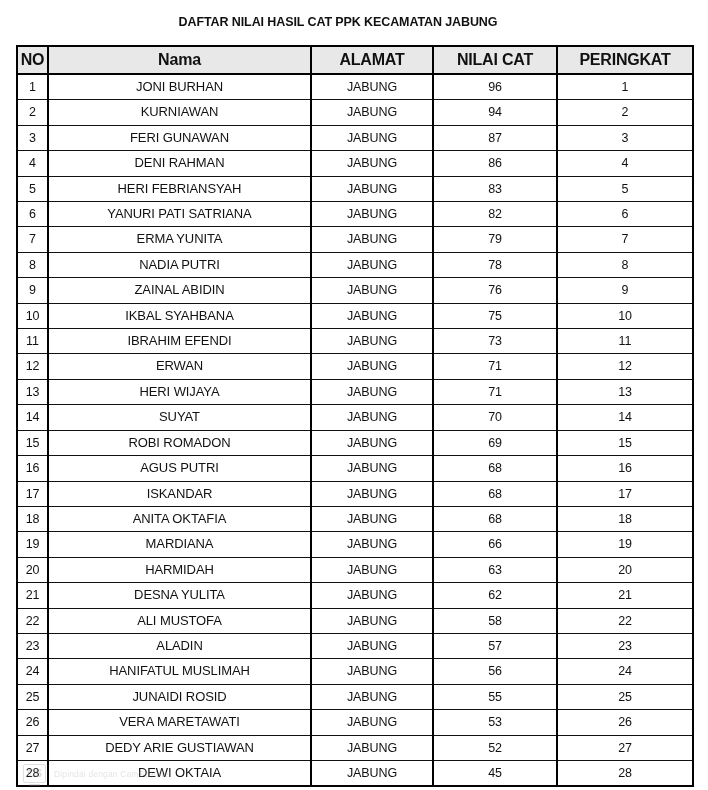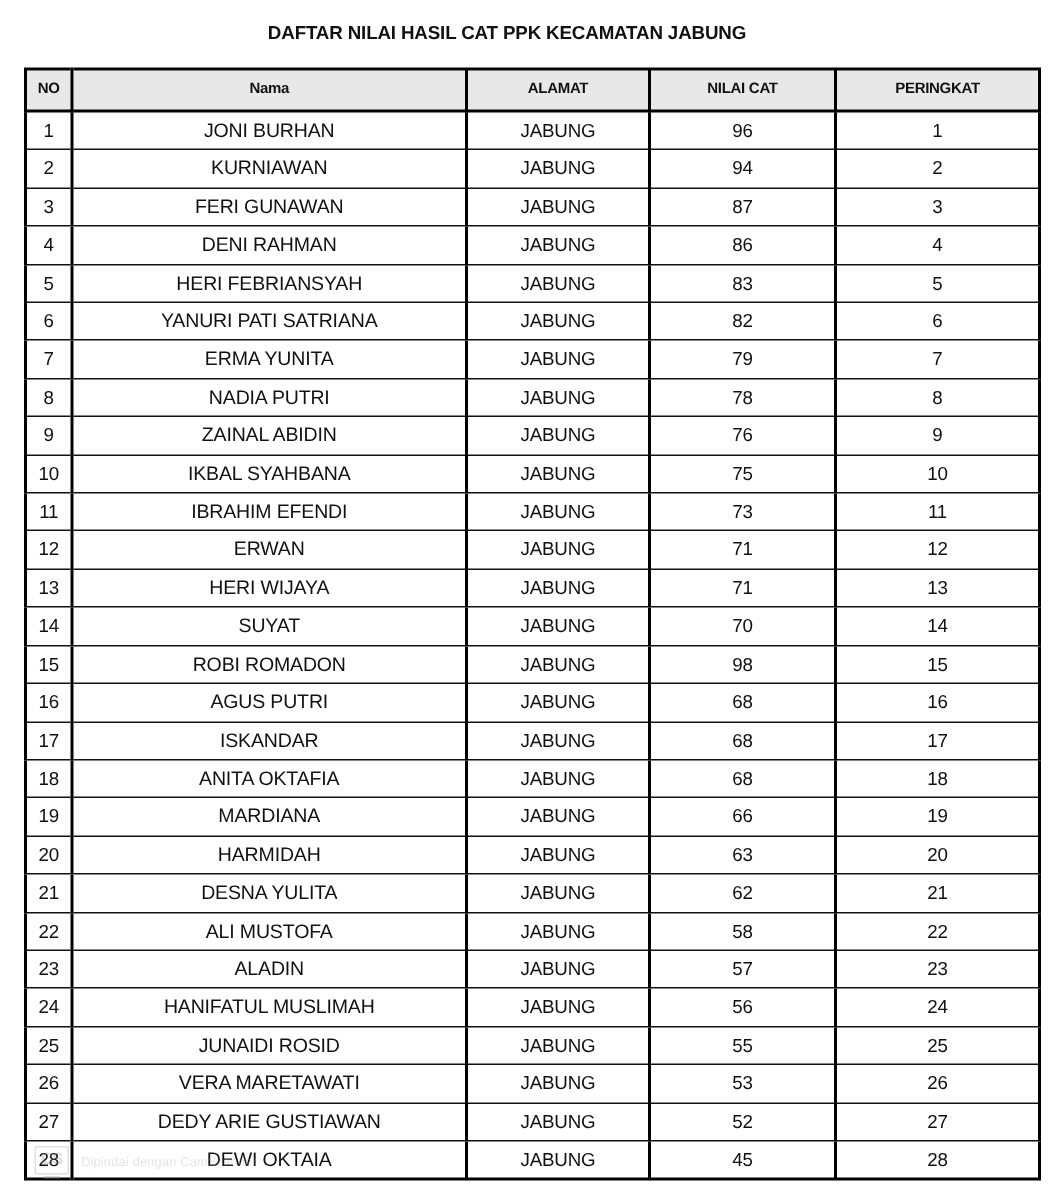--- a/index.html
+++ b/index.html
@@ -67,21 +67,21 @@
     border-bottom: 1.6px solid #111111;
     text-align: center;
     vertical-align: middle;
     padding: 0;
     overflow: hidden;
     white-space: nowrap;
   }
 
   table.grid thead th {
     background: #e8e8e8;
-    font-size: 10px;
+    font-size: 16px;
     font-weight: bold;
     height: 26px;
     line-height: 26px;
     border-bottom: 2.4px solid #000000;
     border-top: none;
     letter-spacing: -0.2px;
   }
 
   table.grid tbody td {
     background: #ffffff;
@@ -278,21 +278,21 @@
             <td class="cell-no">14</td>
             <td class="cell-nama">SUYAT</td>
             <td class="cell-alamat">JABUNG</td>
             <td class="cell-nilai">70</td>
             <td class="cell-peringkat">14</td>
           </tr>
           <tr>
             <td class="cell-no">15</td>
             <td class="cell-nama">ROBI ROMADON</td>
             <td class="cell-alamat">JABUNG</td>
-            <td class="cell-nilai">98</td>
+            <td class="cell-nilai">69</td>
             <td class="cell-peringkat">15</td>
           </tr>
           <tr>
             <td class="cell-no">16</td>
             <td class="cell-nama">AGUS PUTRI</td>
             <td class="cell-alamat">JABUNG</td>
             <td class="cell-nilai">68</td>
             <td class="cell-peringkat">16</td>
           </tr>
           <tr>

